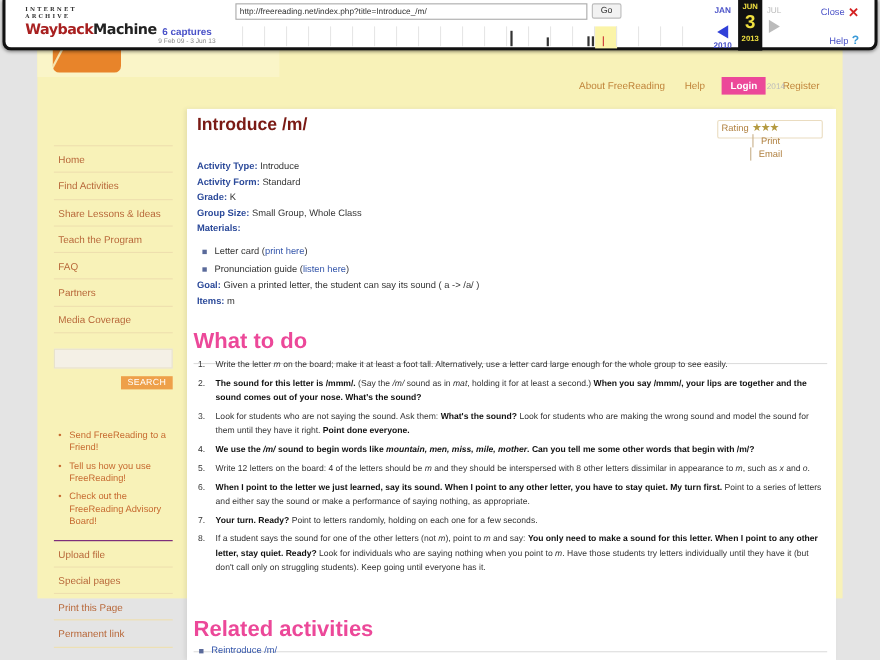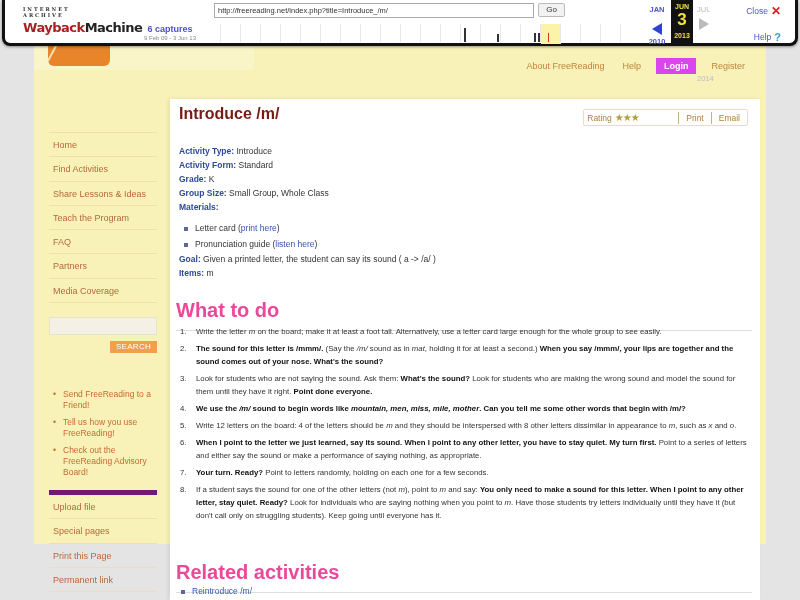--- a/index.html
+++ b/index.html
@@ -7,37 +7,37 @@
   body { background: #e4e4e4; font-family: "Liberation Sans", sans-serif; position: relative; }
 
   
   .page { position: absolute; left: 34px; top: 0; width: 732px; height: 544px; background: #f8f2b8; }
   .page-header-light { position: absolute; left: 0; top: 0; width: 220px; height: 70px; background: #faf5c8; }
   .logo-tab { position: absolute; left: 14px; top: 40px; width: 62px; height: 26px; background: #e8842a; border-radius: 0 0 6px 6px; overflow: hidden; }
   .logo-tab::after { content: ""; position: absolute; left: 10px; top: 0; width: 2px; height: 34px; background: #f6e4b0; transform: rotate(28deg); transform-origin: top left; }
 
   .top-nav { position: absolute; right: 12px; top: 54px; display: flex; align-items: center; gap: 0; font-size: 9px; }
   .top-nav a { color: #c0843a; text-decoration: none; padding: 3px 9px; }
-  .top-nav a.login { background: #d946ef; color: #fff; font-weight: bold; margin: 4px 6px; padding: 3px 8px; }
+  .top-nav a.login { background: #ec4899; color: #fff; font-weight: bold; margin: 16px 6px; padding: 3px 8px; }
 
   
   .sidebar { position: absolute; left: 15px; top: 132px; width: 108px; }
   .side-nav { border-top: 1px solid #eedfae; }
   .side-nav .item { display: block; height: 24.3px; line-height: 24px; font-size: 9px; color: #b8683a; border-bottom: 1px solid #eedfae; padding-left: 4px; text-decoration: none; }
   .search-box { margin-top: 14px; width: 108px; height: 18px; background: #f4f0e6; border: 1px solid #e8e2cc; }
   .search-btn { display: block; margin: 6px 0 0 auto; width: 47px; height: 12px; background: #eea04a; color: #fff; font-size: 8px; text-align: center; line-height: 12px; border: none; letter-spacing: 0.3px; }
   .promo { margin-top: 36px; padding-left: 4px; }
   .promo li { list-style: none; position: relative; padding-left: 10px; font-size: 8.5px; line-height: 11px; color: #c66a30; margin-bottom: 6px; }
   .promo li::before { content: "•"; position: absolute; left: 0; color: #c66a30; }
-  .side-nav2 { margin-top: 12px; border-top: 5px solid #701a75; }
+  .side-nav2 { margin-top: 12px; border-top: 1px solid #701a75; }
 
   
   .content { position: absolute; left: 136px; top: 99px; width: 590px; height: 501px; background: #fff; box-shadow: -2px 0 4px rgba(0,0,0,0.08); }
   .title { position: absolute; left: 9px; top: 6px; font-size: 16px; font-weight: bold; color: #7a1a14; }
-  .actions { position: absolute; right: 12px; top: 10px; display: flex; align-items: center; border: 1px solid #eadcc0; border-radius: 2px; height: 17px; font-size: 8.5px; }
+  .actions { position: absolute; right: 12px; top: 10px; display: flex; align-items: center; border: 1px solid #eadcc0; border-radius: 2px; height: 17px; font-size: 8.5px; flex-direction: column; }
   .actions .rating { color: #b08040; padding: 0 8px 0 3px; display: flex; align-items: center; gap: 3px; min-width: 94px; }
   .actions .stars { color: #b49a40; font-size: 10px; letter-spacing: -1px; }
   .actions .btn { color: #b08040; padding: 0 7px; border-left: 1px solid #c8b08a; line-height: 12px; }
 
   .meta { position: absolute; left: 9px; top: 45px; font-size: 8.5px; line-height: 14px; color: #333; }
   .meta b { color: #2c4a9a; }
   .meta .row { height: 14px; }
   .materials { margin: 6px 0 0 4px; list-style: none; }
   .materials li { position: relative; padding-left: 12px; height: 16px; line-height: 16px; }
   .materials li::before { content: ""; position: absolute; left: 1px; top: 7px; width: 4px; height: 4px; background: #5a6a9a; }

